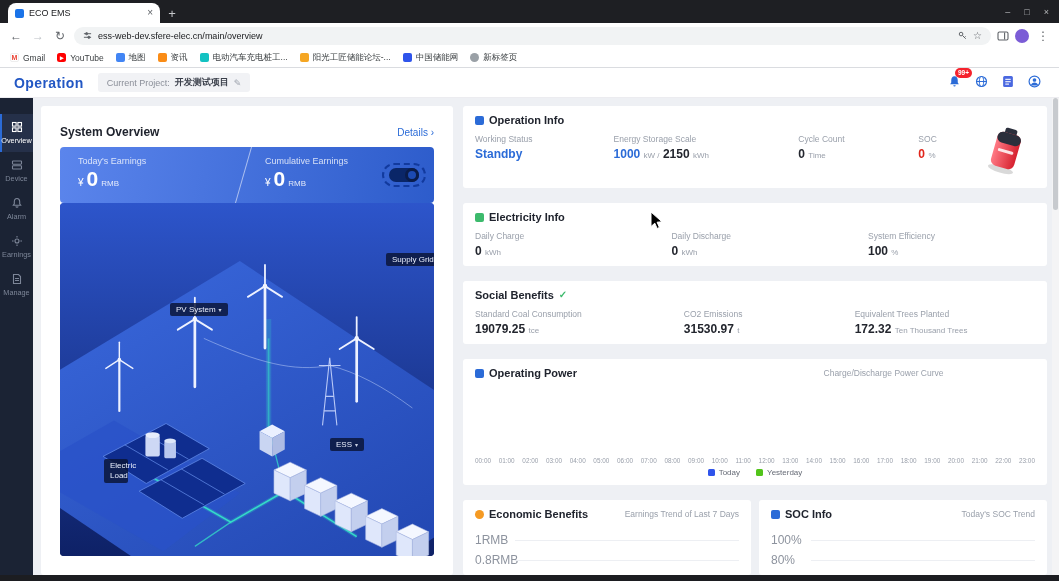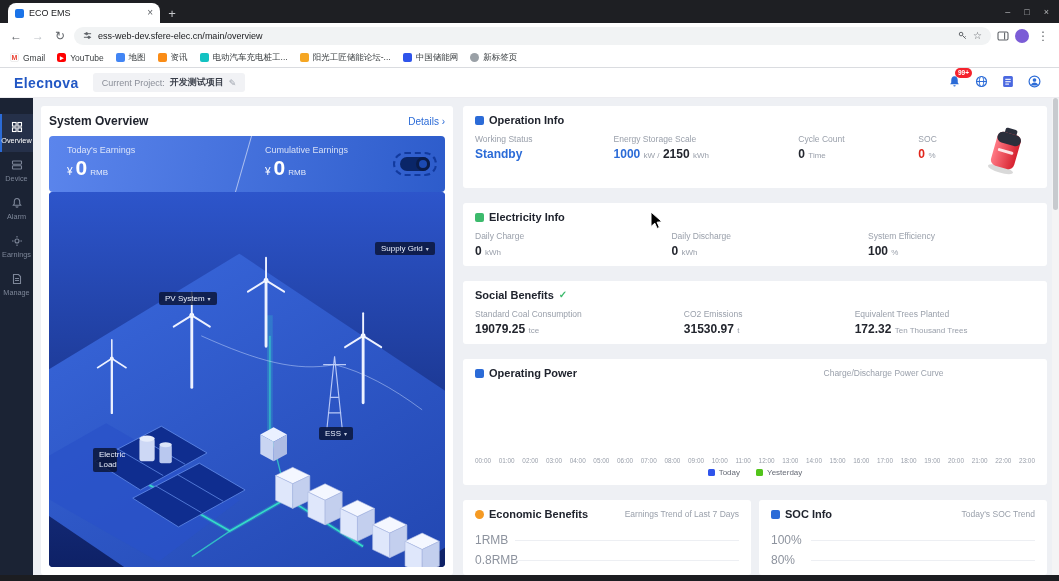--- a/index.html
+++ b/index.html
@@ -40,21 +40,21 @@
   
   .apparea{display:flex;height:477px;position:relative}
   .sidebar{width:33px;background:#1b2334;display:flex;flex-direction:column;padding-top:16px;flex:0 0 auto}
   .snav{display:flex;flex-direction:column;align-items:center;gap:3px;color:#7d8698;font-size:7.3px;padding:7px 0}
   .snav.active{color:#fff;background:#253049;box-shadow:inset 2px 0 0 #2b6bd7}
   .snav svg{width:12px;height:12px}
 
   .content{flex:1;min-width:0;display:flex;gap:10px;padding:8px 12px 0 8px;overflow:hidden}
 
   
-  .leftcard{width:412px;flex:0 0 auto;background:#fff;border-radius:3px;padding:8px;display:flex;flex-direction:column}
+  .leftcard{width:412px;flex:0 0 auto;background:#fff;border-radius:3px;padding:19px;display:flex;flex-direction:column}
   .lchead{display:flex;justify-content:space-between;align-items:center}
   .lctitle{font-size:12px;font-weight:bold;color:#20242e}
   .details{font-size:10px;color:#2b6bd7}
   .banner{margin-top:8px;height:56px;border-radius:4px;background:linear-gradient(100deg,#5b85ec,#2d5ccb);position:relative;display:flex;color:#fff;overflow:hidden;flex:0 0 auto}
   .bseg{flex:1;padding:9px 0 0 18px}
   .blabel{font-size:9px;opacity:.78}
   .bval{display:flex;align-items:baseline;gap:3px;margin-top:1px}
   .byen{font-size:10px}
   .bnum{font-size:21px;font-weight:bold}
   .bunit{font-size:8px;opacity:.85}
@@ -188,21 +188,21 @@
         <span class="bfav" style="background:#2f54eb"></span>
         <span>中国储能网</span>
       </span>
     <span class="bm">
         <span class="bfav" style="background:#9aa0a6;border-radius:50%"></span>
         <span>新标签页</span>
       </span>
   </div>
 
   <div class="appheader">
-    <span class="logo">Elecnova</span>
+    <span class="logo">Operation</span>
     <span class="chip">
       <span>Current Project:</span>
       <b>开发测试项目</b>
       <span class="pencil">✎</span>
     </span>
     <span class="hicons">
       <span class="bellwrap">
         <svg width="13" height="13" viewBox="0 0 12 12">
             <path d="M6 1.2 C3.9 1.2 3 2.8 3 4.8 V7 L2 8.6 H10 L9 7 V4.8 C9 2.8 8.1 1.2 6 1.2 Z M4.9 9.4 a1.1 1.1 0 0 0 2.2 0 Z" fill="#2b6bd7"></path>
           </svg>

